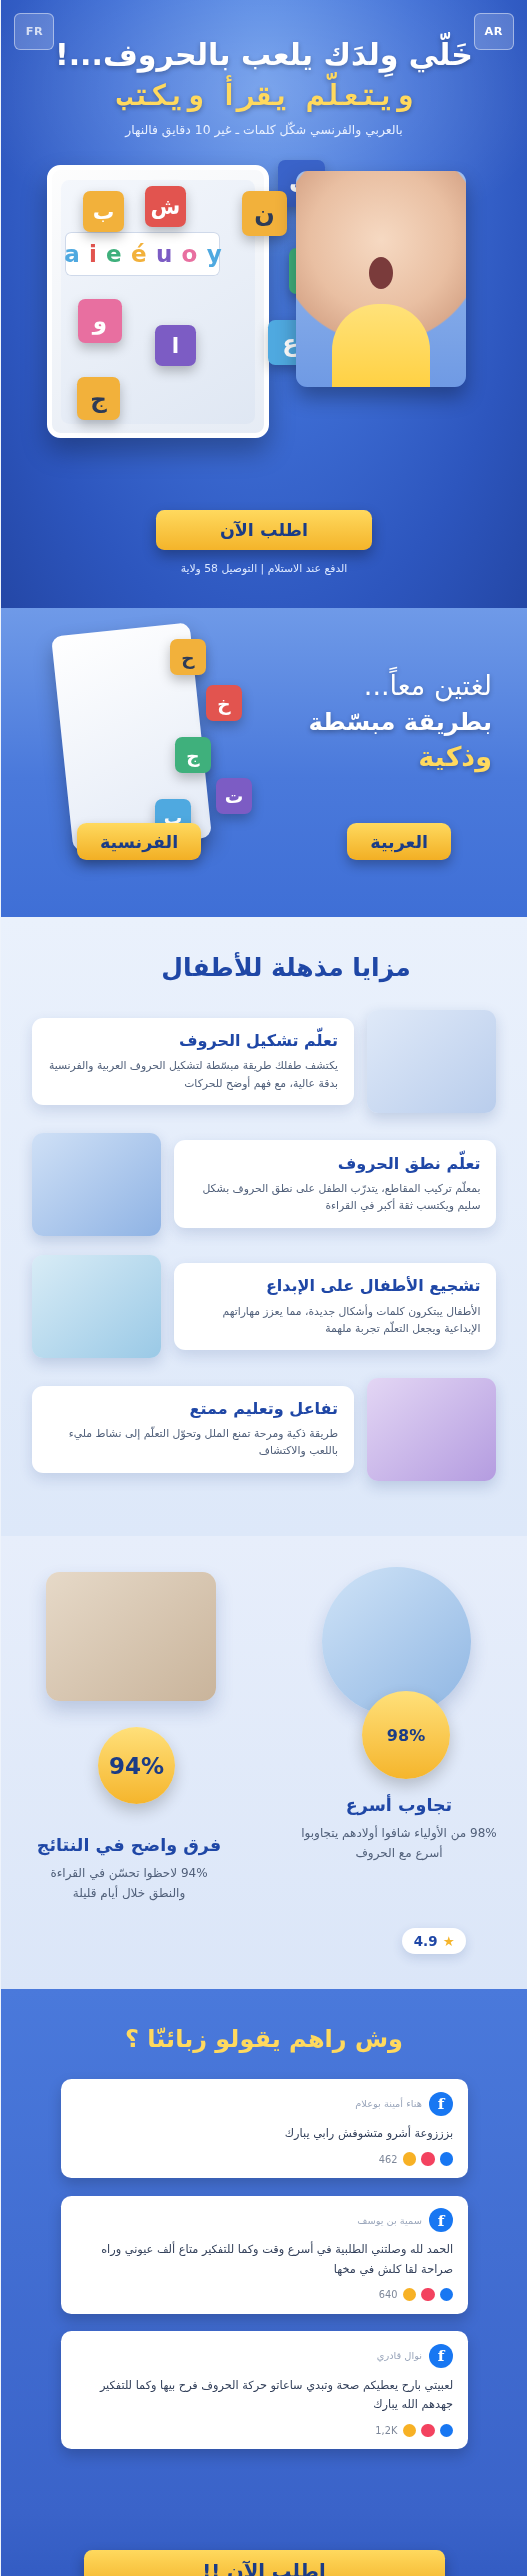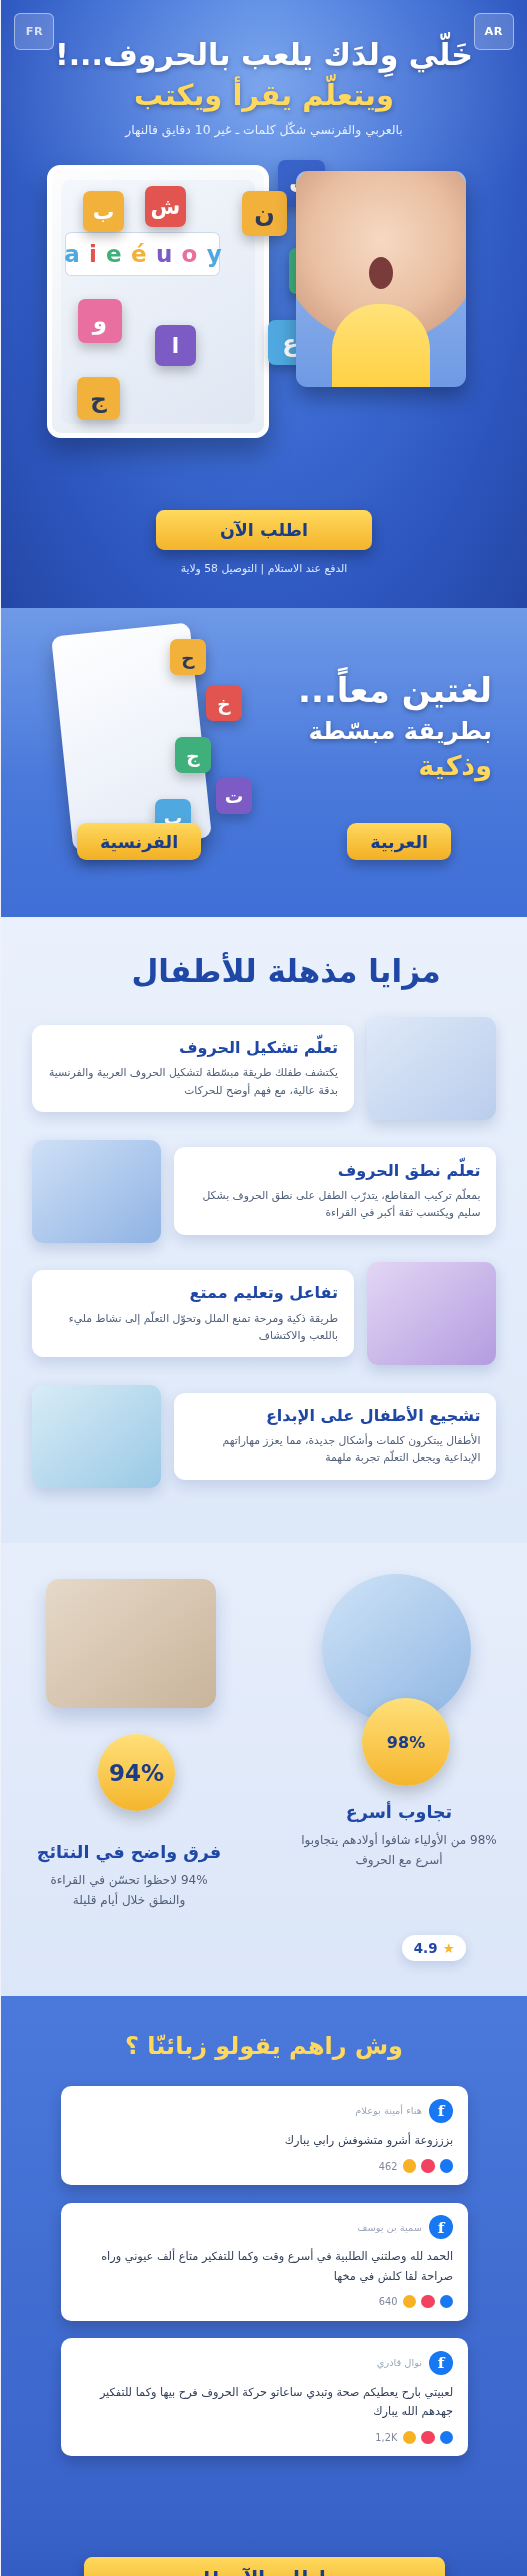--- a/index.html
+++ b/index.html
@@ -62,20 +62,21 @@
   }
   .hero-title-2 {
     position: absolute;
     top: 78px;
     width: 100%;
     text-align: center;
     color: #ffd95e;
     font-size: 29px;
     font-weight: bold;
     text-shadow: 0 2.1px 5.2px rgba(0,0,0,.30);
+    font-family: Liberation Mono, monospace;
   }
   .hero-sub {
     position: absolute;
     top: 122px;
     width: 100%;
     text-align: center;
     color: #e7efff;
     font-size: 12.4px;
     letter-spacing: 0.2px;
   }
@@ -194,22 +195,22 @@
     background: linear-gradient(180deg,#6f9ae8 0%, #4a79db 55%, #3f6fd6 100%);
     overflow: hidden;
   }
   .band-title {
     position: absolute;
     right: 36px; top: 62px;
     text-align: right;
   }
   .band-title .l1 {
     color: #fff;
-    font-size: 34px;
-    font-weight: bold;
+    font-size: 27px;
+    font-weight: normal;
     text-shadow: 0 2.1px 5.2px rgba(0,0,0,.3);
   }
   .band-title .l2 {
     color: #ffffff;
     font-size: 24px;
     font-weight: bold;
     margin-top: 7.2px;
     text-shadow: 0 2.1px 5.2px rgba(0,0,0,.3);
   }
   .band-title .l3 {
@@ -249,21 +250,21 @@
   
   .features {
     position: relative;
     width: 528px;
     background: linear-gradient(180deg,#eaf1fc 0%, #dde8f9 100%);
     padding: 36px 0 36px;
   }
   .section-title {
     text-align: center;
     color: #1f47a6;
-    font-size: 31px;
+    font-size: 25px;
     font-weight: bold;
     margin-bottom: 28px;
     margin-left: 44px;
   }
   .feature-row {
     display: flex;
     flex-direction: row;
     align-items: center;
     gap: 13.4px;
     width: 464px;
@@ -549,33 +550,33 @@
 
     <div class="feature-row">
       <div class="feature-card">
         <h3>تعلّم نطق الحروف</h3>
         <p>بمعلّم تركيب المقاطع، يتدرّب الطفل على نطق الحروف بشكل سليم ويكتسب ثقة أكبر في القراءة</p>
       </div>
       <div class="feature-photo fp2"></div>
     </div>
 
     <div class="feature-row">
+      <div class="feature-card">
+        <h3>تشجيع الأطفال على الإبداع</h3>
+        <p>الأطفال يبتكرون كلمات وأشكال جديدة، مما يعزز مهاراتهم الإبداعية ويجعل التعلّم تجربة ملهمة</p>
+      </div>
+      <div class="feature-photo fp4"></div>
+    </div>
+
+    <div class="feature-row">
       <div class="feature-photo fp3"></div>
       <div class="feature-card">
         <h3>تفاعل وتعليم ممتع</h3>
         <p>طريقة ذكية ومرحة تمنع الملل وتحوّل التعلّم إلى نشاط مليء باللعب والاكتشاف</p>
       </div>
-    </div>
-
-    <div class="feature-row">
-      <div class="feature-card">
-        <h3>تشجيع الأطفال على الإبداع</h3>
-        <p>الأطفال يبتكرون كلمات وأشكال جديدة، مما يعزز مهاراتهم الإبداعية ويجعل التعلّم تجربة ملهمة</p>
-      </div>
-      <div class="feature-photo fp4"></div>
     </div>
   </section>
 
   <section class="results">
     <div class="res-photo res-photo-left"></div>
     <div class="res-photo res-photo-right"></div>
 
     <div class="badge badge-98">98%</div>
     <div class="badge badge-94">94%</div>
 

